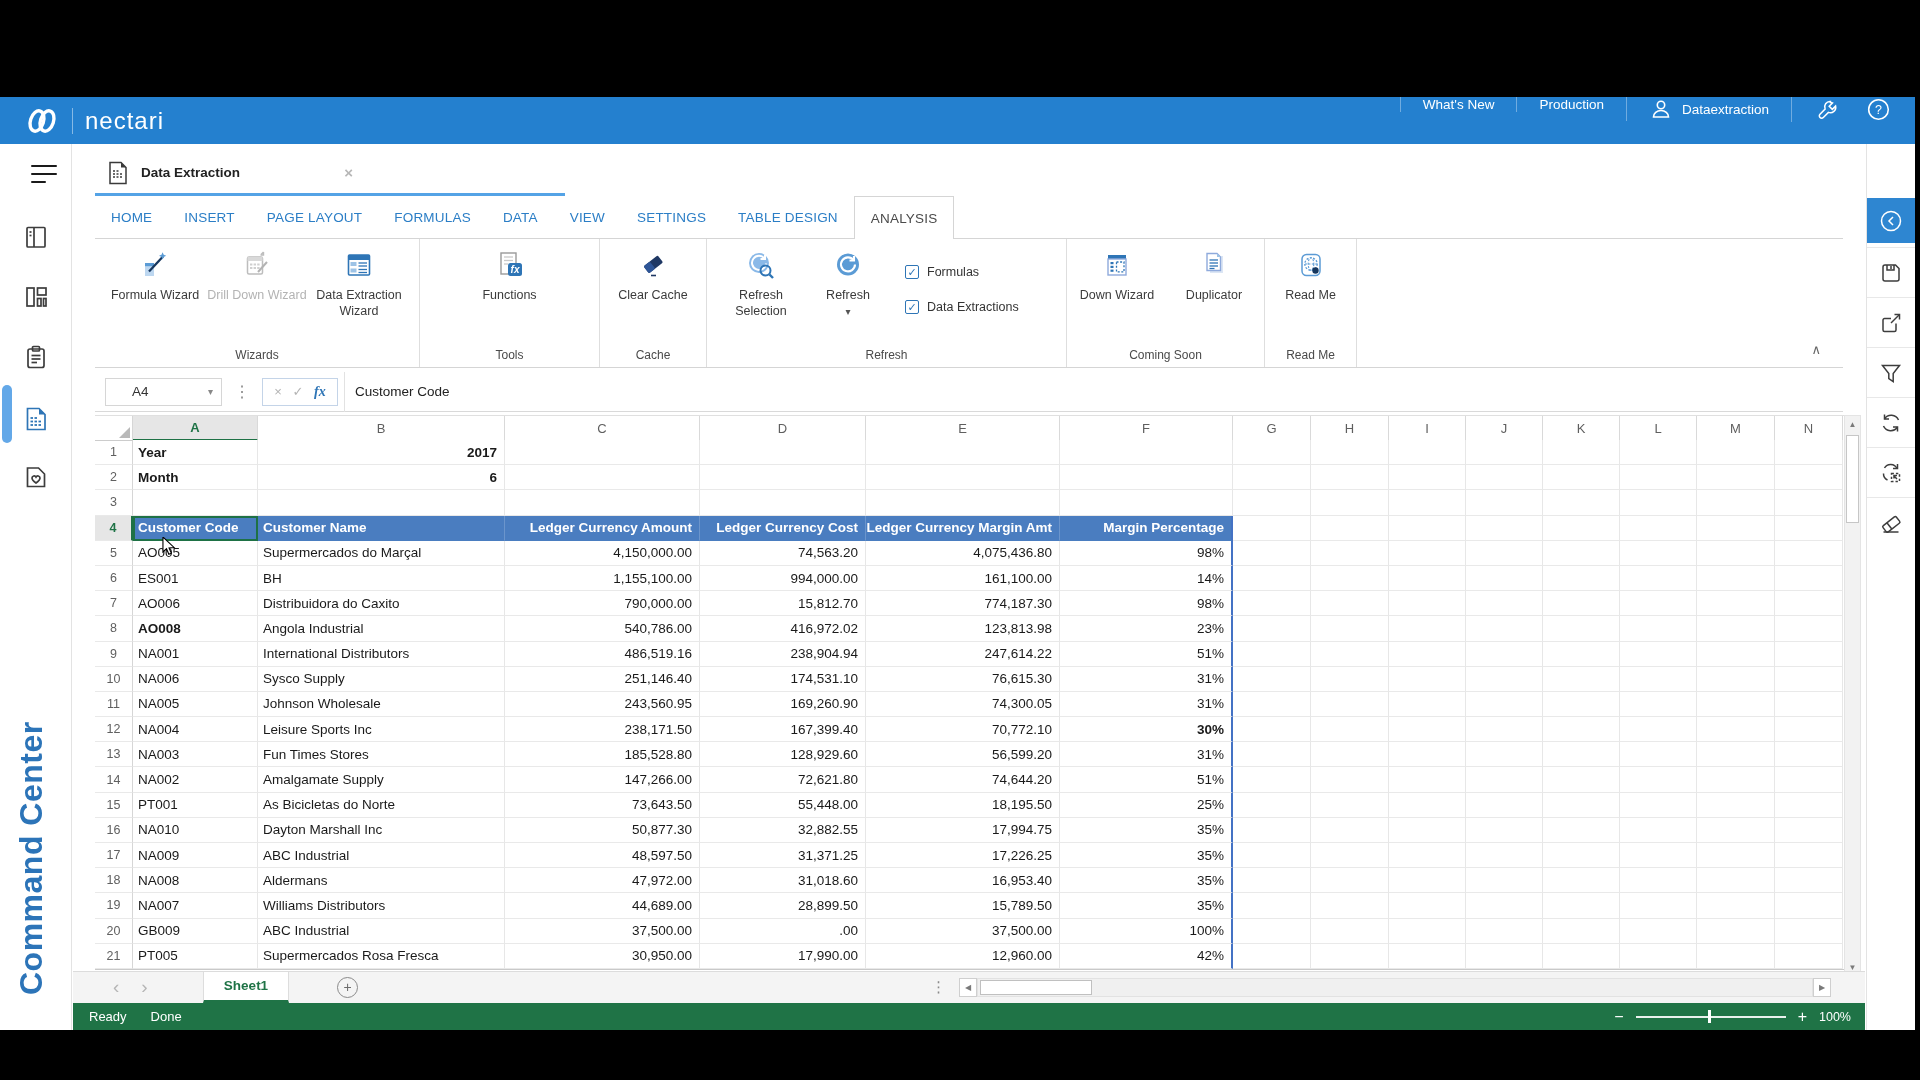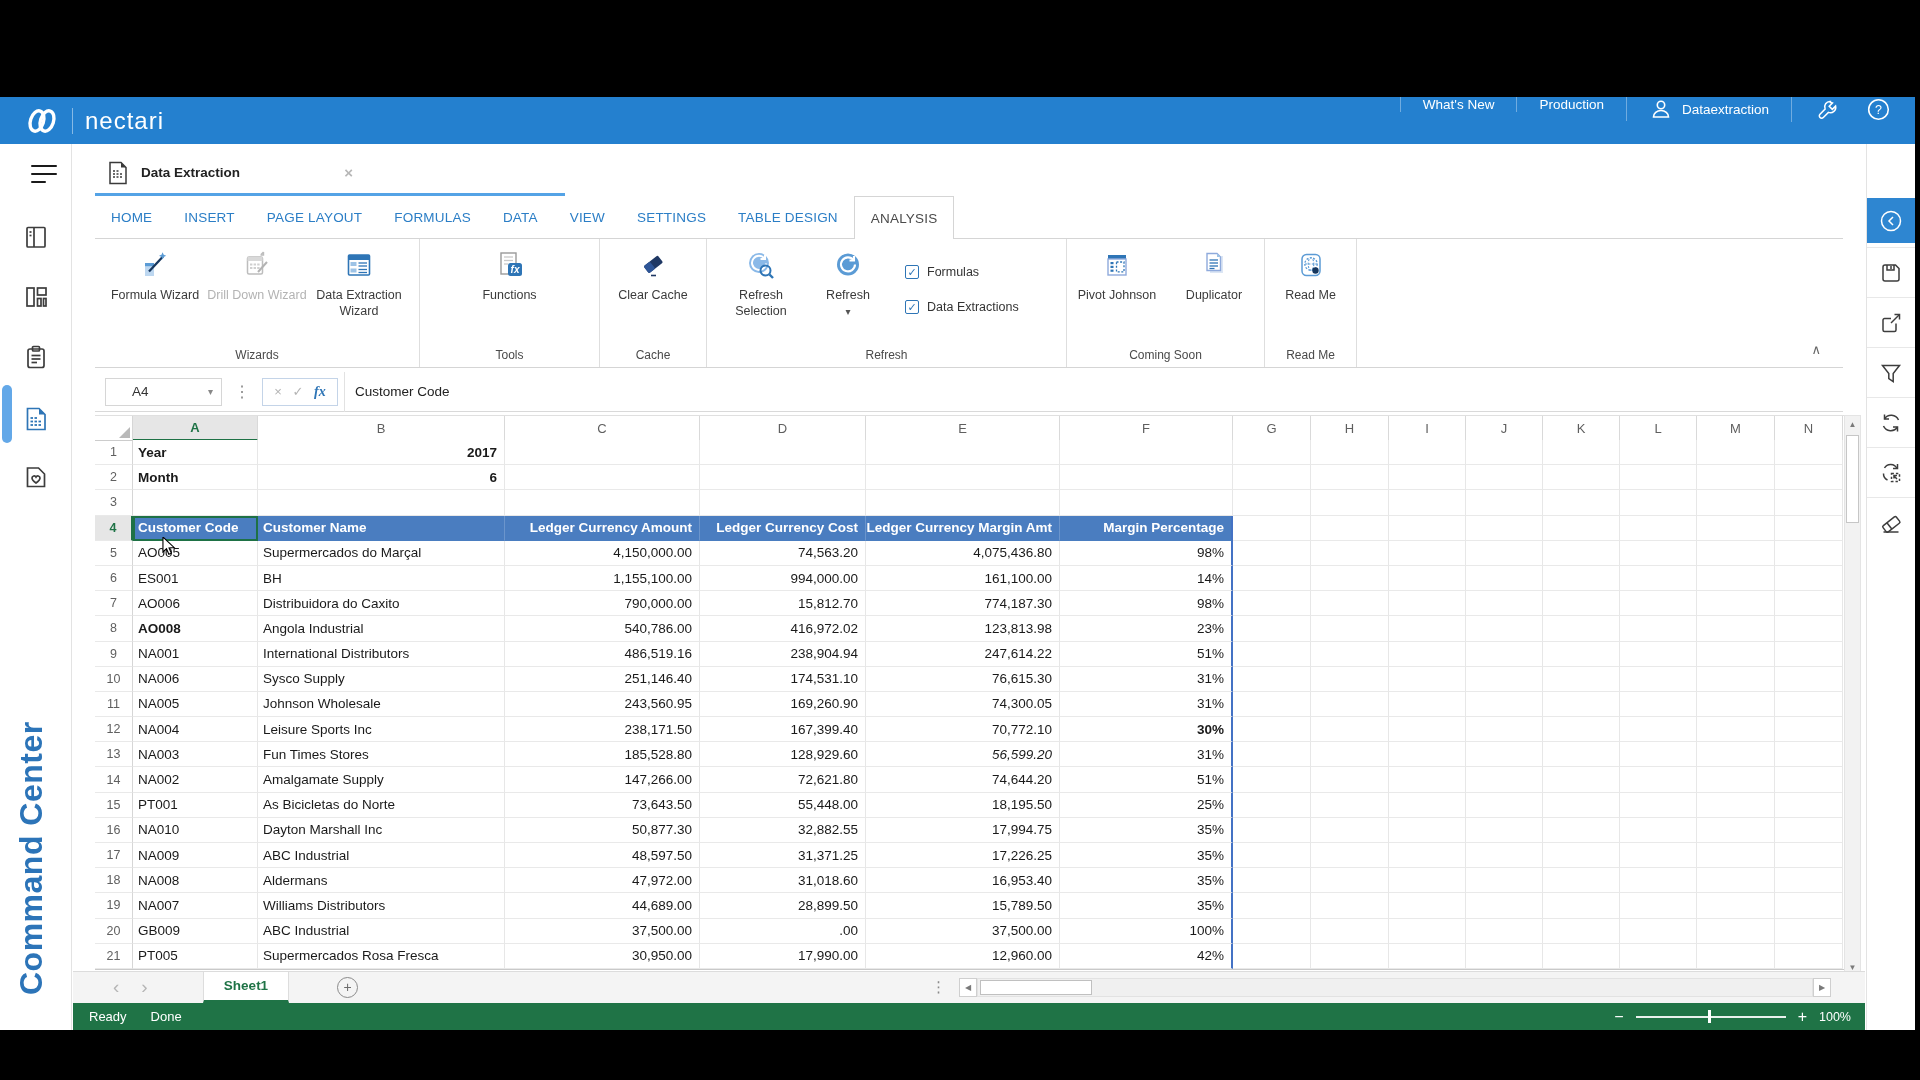--- a/index.html
+++ b/index.html
@@ -464,21 +464,21 @@
                   <rect x="6" y="5" width="18" height="4" fill="#2e75b6"></rect>
                   <rect x="6" y="9" width="18" height="16" fill="#fff" stroke="#8faadc" stroke-width="1.4"></rect>
                   <g fill="#2e75b6">
                     <rect x="8.5" y="12" width="3" height="2.2"></rect>
                       <rect x="8.5" y="15.8" width="3" height="2.2"></rect>
                       <rect x="8.5" y="19.6" width="3" height="2.2"></rect>
                   </g>
                   <rect x="14.5" y="12" width="7.5" height="9.8" fill="none" stroke="#2e75b6" stroke-width="1.3" stroke-dasharray="2 1.6"></rect>
                 </svg>
               </span>
-              <span class="lbl">Pivot Johnson</span>
+              <span class="lbl">Down Wizard</span>
             </div>
             <div class="big-btn" style="width:95px">
               <span class="ic">
                 <svg width="30" height="30" viewBox="0 0 30 30">
                   <rect x="11" y="6" width="13" height="17" fill="#dce6f4"></rect>
                   <path d="M8 3.5 H18 L21.5 7 V20.5 H8 Z" fill="#fff" stroke="#8faadc" stroke-width="1.4"></path>
                   <path d="M18 3.5 L21.5 7 H18 Z" fill="#9dc3e6"></path>
                   <g stroke="#2e75b6" stroke-width="1.3">
                     <line x1="10.5" y1="10" x2="19" y2="10"></line>
                       <line x1="10.5" y1="13" x2="19" y2="13"></line>
@@ -750,21 +750,21 @@
                 <div class="g-cell num" style="width: 77px;"></div>
                 <div class="g-cell num" style="width: 78px;"></div>
                 <div class="g-cell num" style="width: 68px;"></div>
               </div>
               <div class="g-row">
                 <div class="g-gutter">13</div>
                 <div class="g-cell" style="width: 125px;">NA003</div>
                 <div class="g-cell" style="width: 247px;">Fun Times Stores</div>
                 <div class="g-cell num" style="width: 195px;">185,528.80</div>
                 <div class="g-cell num" style="width: 166px;">128,929.60</div>
-                <div class="g-cell num" style="width: 194px; font-style: italic;">56,599.20</div>
+                <div class="g-cell num" style="width: 194px;">56,599.20</div>
                 <div class="g-cell num redge" style="width: 173px;">31%</div>
                 <div class="g-cell num" style="width: 78px;"></div>
                 <div class="g-cell num" style="width: 78px;"></div>
                 <div class="g-cell num" style="width: 77px;"></div>
                 <div class="g-cell num" style="width: 77px;"></div>
                 <div class="g-cell num" style="width: 77px;"></div>
                 <div class="g-cell num" style="width: 77px;"></div>
                 <div class="g-cell num" style="width: 78px;"></div>
                 <div class="g-cell num" style="width: 68px;"></div>
               </div>

